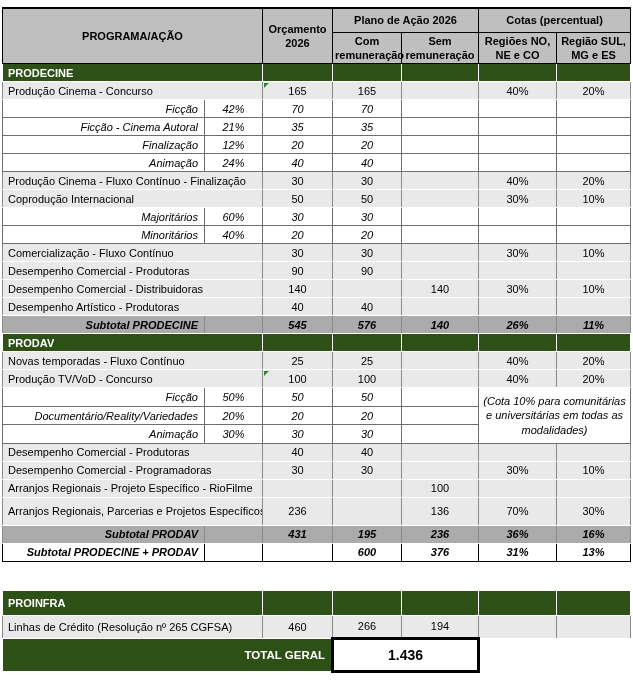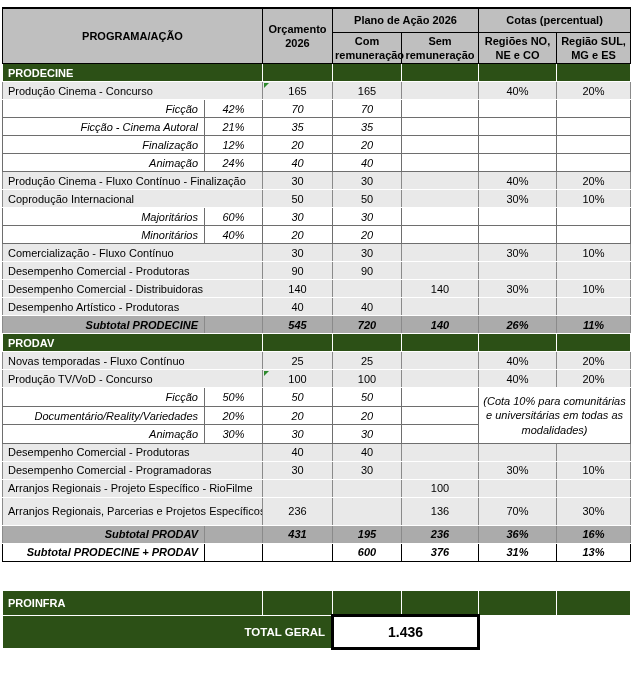--- a/index.html
+++ b/index.html
@@ -187,21 +187,21 @@
       <td class="num">40</td>
       <td class="num">40</td>
       <td class="num"></td>
       <td class="num"></td>
       <td class="num"></td>
     </tr>
     <tr class="st">
       <td class="stlab">Subtotal PRODECINE</td>
       <td></td>
       <td class="num">545</td>
-      <td class="num">720</td>
+      <td class="num">576</td>
       <td class="num">140</td>
       <td class="num">26%</td>
       <td class="num">11%</td>
     </tr>
     <tr class="g">
       <td class="glab" colspan="2">PRODAV</td>
       <td></td>
         <td></td>
         <td></td>
         <td></td>
@@ -310,19 +310,27 @@
   </colgroup>
   <tbody>
     <tr class="g g2">
       <td class="glab" colspan="2">PROINFRA</td>
       <td></td>
         <td></td>
         <td></td>
         <td></td>
         <td></td>
     </tr>
+    <tr class="m lin">
+      <td class="lab" colspan="2">Linhas de Crédito (Resolução nº 265 CGFSA)</td>
+      <td class="num">460</td>
+      <td class="num">266</td>
+      <td class="num">194</td>
+      <td class="num"></td>
+      <td class="num"></td>
+    </tr>
     <tr class="tot">
       <td class="totlab" colspan="3">TOTAL GERAL</td>
       <td class="totbox" colspan="2">1.436</td>
       <td colspan="2"></td>
     </tr>
   </tbody>
 </table>
 
 </body></html>

